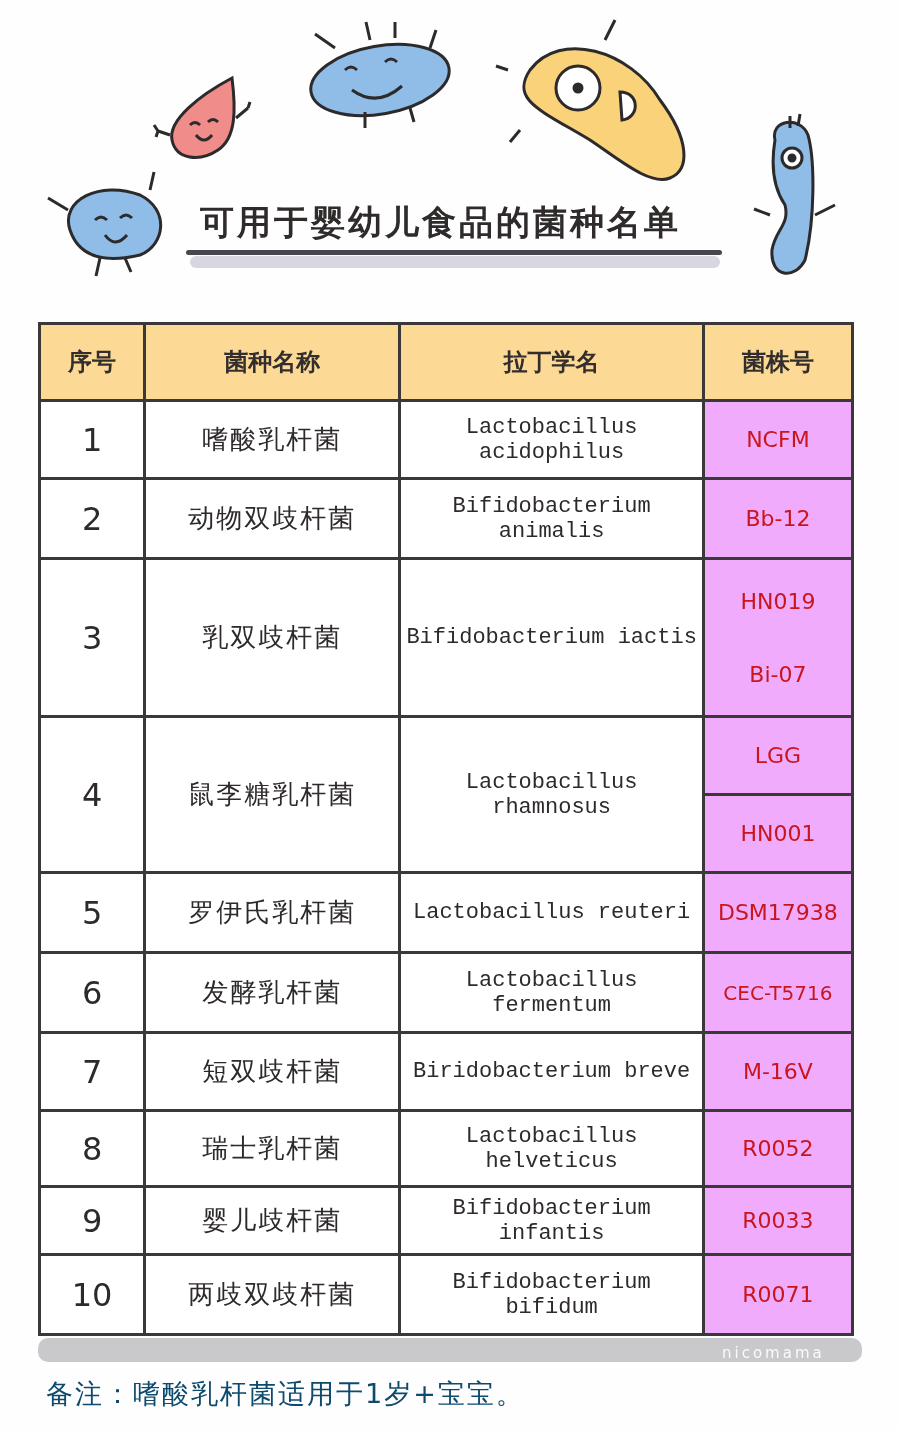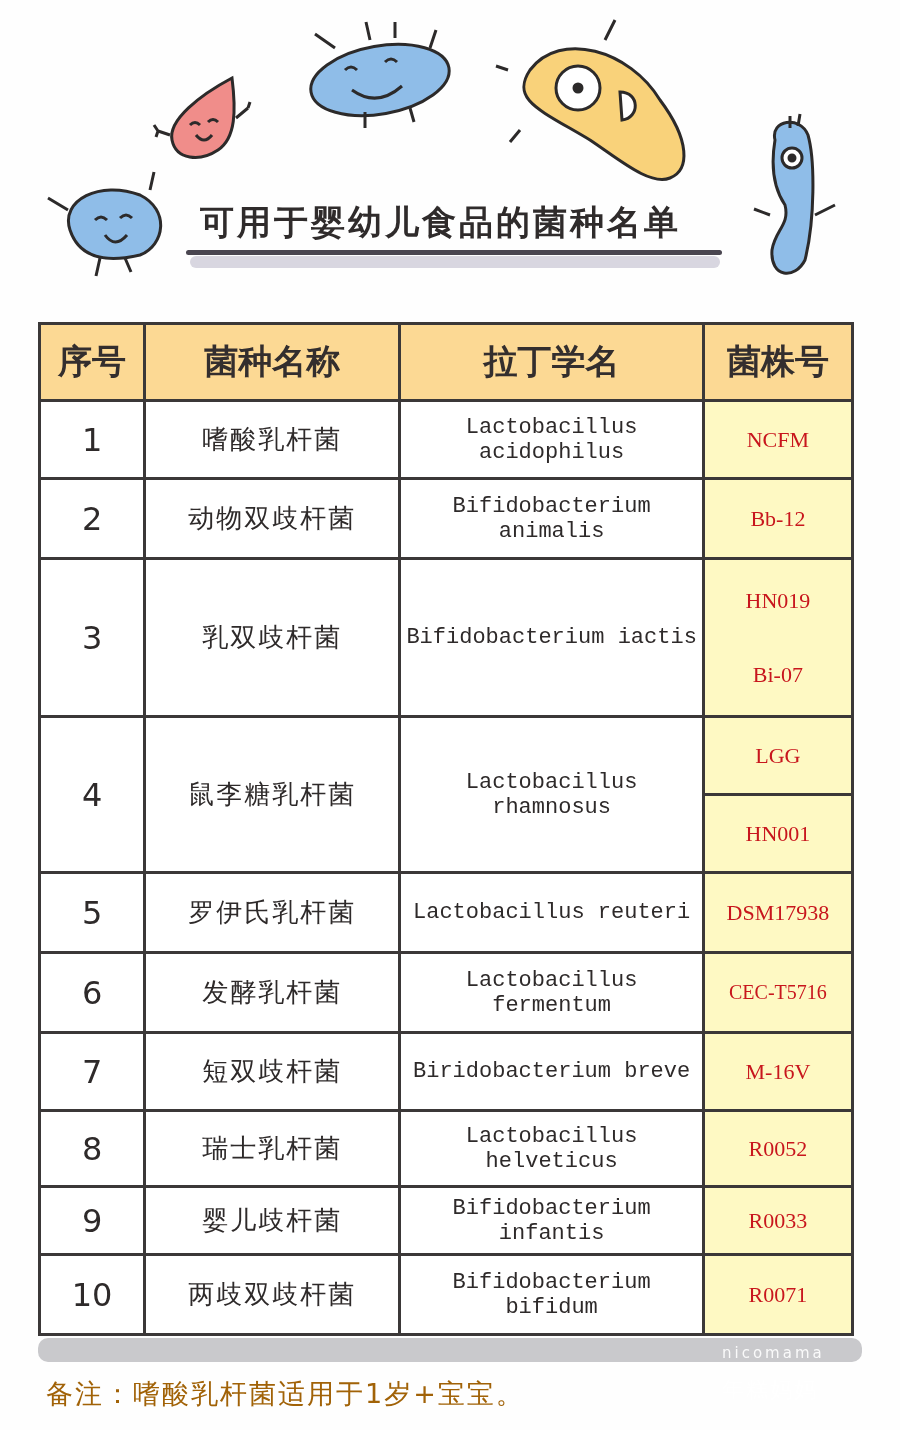--- a/index.html
+++ b/index.html
@@ -5,29 +5,29 @@
   html,body{margin:0;padding:0;}
   body{width:900px;height:1430px;background:#fefefe;position:relative;overflow:hidden;font-family:"DejaVu Sans",sans-serif;color:#2e2a2a;}
   .banner{position:absolute;left:0;top:0;width:900px;height:300px;}
   .title{position:absolute;left:200px;top:200px;font-size:34px;font-weight:bold;letter-spacing:3px;color:#2f2b2b;text-align:center;}
   .title-line{position:absolute;left:186px;top:250px;width:536px;height:5px;background:#4a4650;border-radius:3px;}
   .title-shadow{position:absolute;left:190px;top:256px;width:530px;height:12px;background:#d8d6e0;border-radius:6px;}
   .table-wrap{position:absolute;left:38px;top:322px;width:820px;}
   .shadow-bar{position:absolute;left:38px;top:1338px;width:824px;height:24px;background:#c9c9cc;border-radius:10px;}
   table{border-collapse:collapse;width:816px;position:relative;z-index:1;}
   td,th{border:3px solid #3b3838;text-align:center;padding:0;}
-  th{background:#fcd994;font-size:34px;font-weight:bold;height:74px;color:#332e2e;}
+  th{background:#fcd994;font-size:24px;font-weight:bold;height:74px;color:#332e2e;}
   td{font-size:24px;background:#fff;}
   td.no{font-size:32px;width:102px;}
   td.cn{width:252px;font-size:26px;letter-spacing:2px;margin-top:36px;}
   td.la{width:300px;font-size:22px;font-family:Liberation Mono, monospace;}
-  td.st{background:#fef9c3;color:#c8161d;font-size:22px;width:146px;font-family:Liberation Serif, serif;}
+  td.st{background:#f0abfc;color:#c8161d;font-size:22px;width:146px;}
   .watermark{position:absolute;left:722px;top:1375px;font-size:22px;color:rgba(255,255,255,0.8);z-index:2;letter-spacing:2px;}
   .watermark2{position:absolute;left:722px;top:1344px;font-size:15px;color:rgba(255,255,255,0.9);z-index:2;letter-spacing:3px;text-align:center;}
-  .note{position:absolute;left:46px;top:1376px;font-size:27px;color:#a16207;letter-spacing:2px;}
+  .note{position:absolute;left:46px;top:1376px;font-size:27px;color:#0c4a6e;letter-spacing:2px;}
 </style>
 </head>
 <body>
 
 <svg class="banner" viewBox="0 0 900 300">
   <g stroke="#2c2a2a" stroke-width="3" fill="none">
     <path d="M232 78 C200 95 168 120 172 140 C176 160 200 162 218 150 C236 138 236 110 232 78 Z" fill="#f08d8a"></path>
     <path d="M190 125 q5 -5 10 0 M208 122 q5 -5 10 0 M196 135 q8 10 16 0"></path>
     <path d="M170 135 l-12 -4 M158 131 l-4 -6 M158 131 l-2 6 M236 118 l12 -10 M248 108 l2 -6"></path>
   </g>

